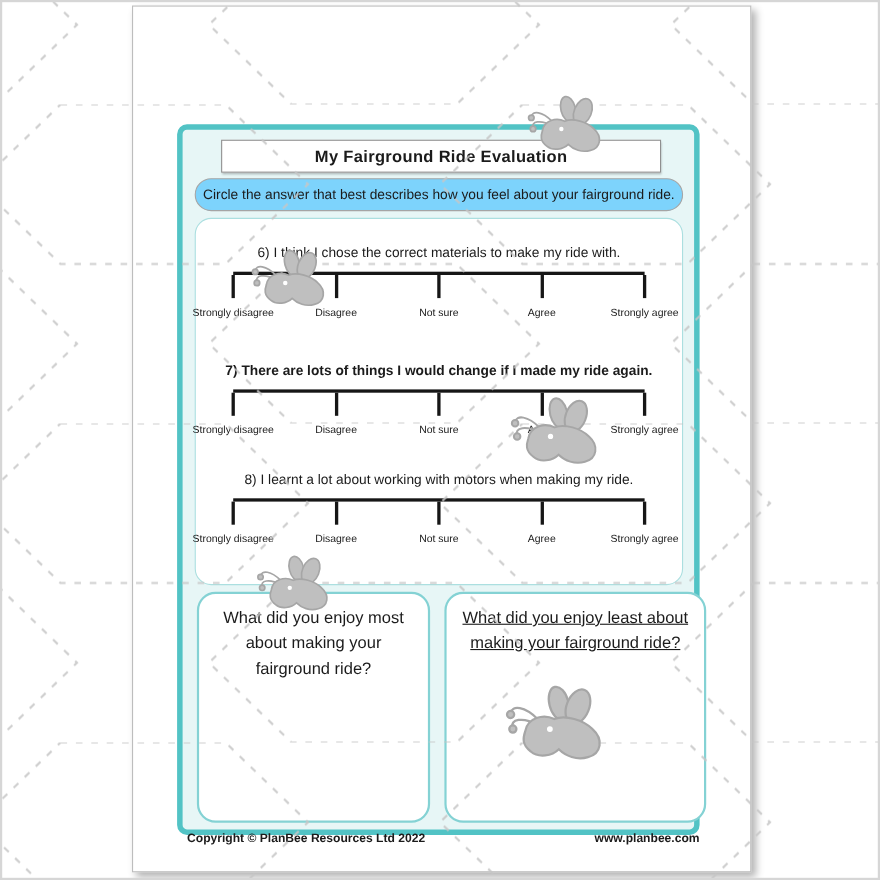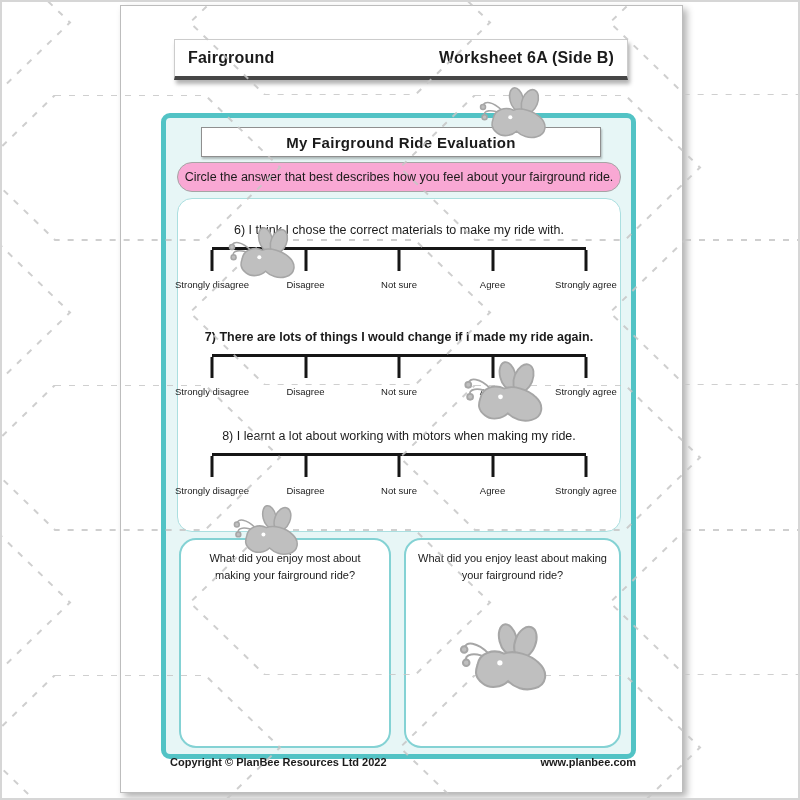--- a/index.html
+++ b/index.html
@@ -34,21 +34,21 @@
     position:absolute;left:40px;top:107px;width:475px;height:646px;box-sizing:border-box;
     border:5px solid #52c3c5;border-radius:9px;background:#e7f6f6;
   }
   .title-box{
     position:absolute;left:35px;top:9px;width:398px;height:28px;background:#ffffff;
     border:1px solid #8f8f8f;box-shadow:1px 2px 2px rgba(0,0,0,0.25);
     display:flex;align-items:center;justify-content:center;
     font-weight:bold;font-size:15px;letter-spacing:0.3px;
   }
   .instruction-box{
-    position:absolute;left:11px;top:44px;width:444px;height:30px;background:#f9a8d4;
+    position:absolute;left:11px;top:44px;width:444px;height:30px;background:#7dd3fc;
     border:1px solid #a5a5a5;border-radius:16px;box-sizing:border-box;
     display:flex;align-items:center;justify-content:center;
     font-size:12.5px;
   }
   .question-box{
     position:absolute;left:11px;top:80px;width:444px;height:334px;background:#ffffff;
     border:1.5px solid #abdfe0;border-radius:15px;box-sizing:border-box;
   }
   .qtext{text-align:center;font-size:12.5px;margin:0;}
   .qtext.q1{padding-top:24px;}
@@ -59,42 +59,38 @@
   .tick{position:absolute;top:0;width:0;height:21px;border-left:3px solid #161616;transform:translateX(-1.5px);}
   .t0{left:0%}.t25{left:25%}.t50{left:50%}.t75{left:75%}.t100{left:100%}
   .slabel{
     position:absolute;top:29px;transform:translateX(-50%);
     font-size:9.5px;white-space:nowrap;color:#202020;
   }
   
   .prompt-box{
     position:absolute;top:420px;height:210px;background:#ffffff;box-sizing:border-box;
     border:2px solid #84d2d4;border-radius:17px;
-    padding:10px 12px 0 12px;text-align:center;font-size:11px;line-height:1.55;
+    padding:10px 12px 0 12px;text-align:center;font-size:15px;line-height:1.55;
   }
   .prompt-left{left:13px;width:212px;}
-  .prompt-right{left:238px;width:217px;}
+  .prompt-right{left:238px;width:238px;text-decoration:underline;}
   
   .footer{
     position:absolute;left:49px;top:748px;width:466px;height:16px;
     display:flex;justify-content:space-between;align-items:center;
     font-weight:bold;font-size:11px;
   }
   
   .overlay{position:absolute;left:0;top:0;width:800px;height:800px;pointer-events:none;z-index:20;}
 </style>
 </head>
 <body>
 
 <div class="page">
 
-  <div class="header-box">
-    <span>Fairground</span>
-    <span>Worksheet 6A (Side B)</span>
-  </div>
 
   <div class="field-row">
     <div class="field field-name">
       <span>Name:</span>
       <span class="wline" style="width:178px"></span>
     </div>
     <div class="field field-date">
       <span>Date:</span>
       <span class="wline" style="width:132px"></span>
     </div>

